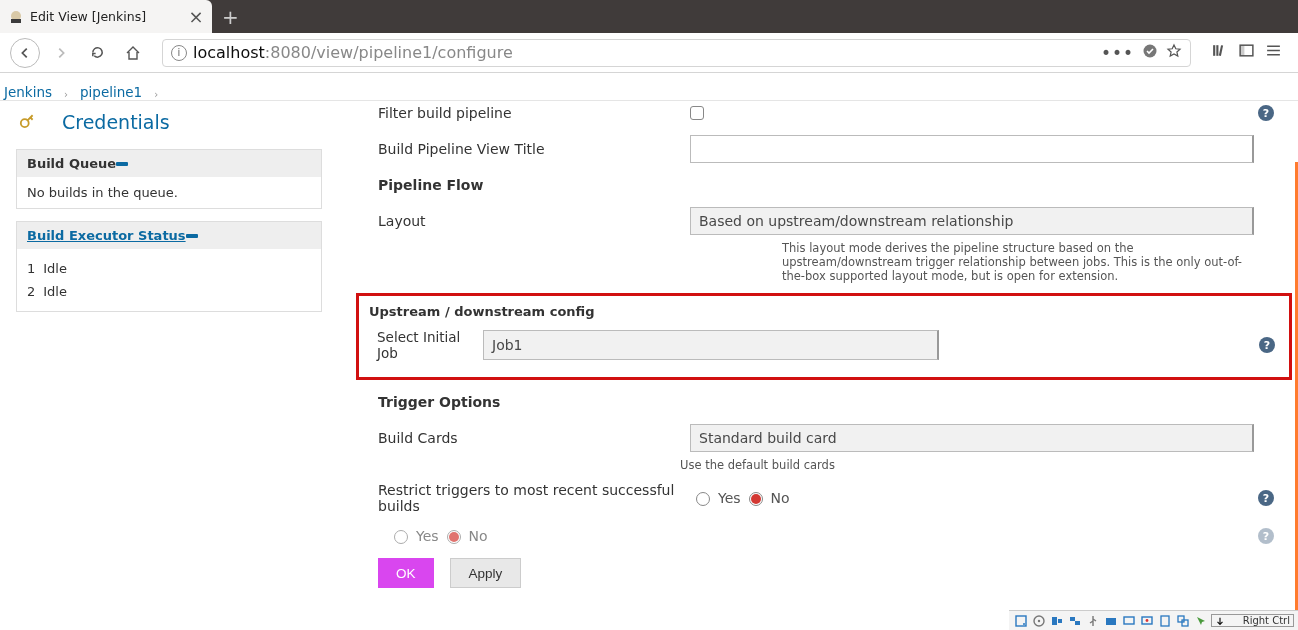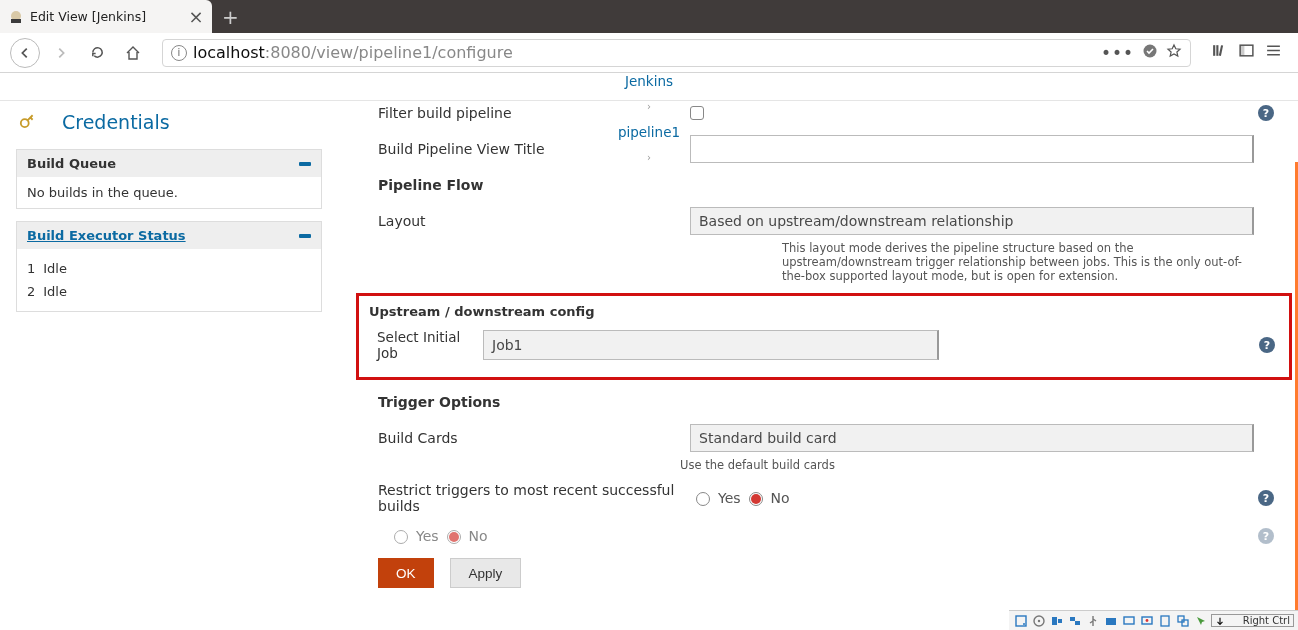--- a/index.html
+++ b/index.html
@@ -19,30 +19,30 @@
   .url-info-icon { width: 16px; height: 16px; border: 1px solid #888; border-radius: 50%; display: inline-flex; align-items: center; justify-content: center; font-size: 10px; color: #666; }
   .url-text { font-size: 16px; color: #555; }
   .url-text .host { color: #0c0c0c; }
   .url-text .dim { color: #888; }
   .url-right { display: flex; align-items: center; gap: 8px; color: #555; font-size: 17px; }
   .url-right span { cursor: pointer; }
   .right-icons { display: flex; align-items: center; gap: 10px; color: #555; font-size: 17px; padding: 0 6px; }
   
   .content-wrapper { position: relative; height: 555px; width: 1298px; overflow: hidden; }
   .right-scrollhint { position: absolute; right:0; top: 89px; bottom: 0; width: 3px; background: #ff7b2e; }
-  .breadcrumb { height: 28px; background: #fff; border-bottom: 1px solid #e5e5e5; display: flex; align-items: center; padding: 0 24px; gap: 12px; font-size: 13.5px; flex-direction: column; }
+  .breadcrumb { height: 28px; background: #fff; border-bottom: 1px solid #e5e5e5; display: flex; align-items: flex-end; padding: 0 4px; gap: 12px; font-size: 13.5px; }
   .breadcrumb a { color: #0b6aa2; text-decoration: none; }
   .breadcrumb .sep { color: #999; font-size: 10px; }
   .page-body { display: flex; height: 527px; }
   .sidebar { width: 338px; padding: 6px 16px; }
   .side-link { display: flex; align-items: center; gap: 24px; padding: 4px 0; font-size: 19px; }
   .side-link a { color: #0b6aa2; text-decoration: none; }
   .side-icon { width: 22px; display: inline-flex; align-items: center; justify-content: center; font-size: 15px; }
   .panel { border: 1px solid #ddd; margin-top: 12px; }
-  .panel-header { background: #eee; padding: 6px 10px; font-size: 13px; font-weight: bold; display: flex; justify-content: space-between; align-items: center; }
+  .panel-header { background: #eee; padding: 6px 10px; font-size: 13px; font-weight: bold; display: flex; align-items: center; }
   .panel-toggle { width: 12px; height: 4px; background: #0b6aa2; border-radius: 1px; }
   .panel-body { padding: 8px 10px; font-size: 13px; }
   .panel-body .exec-row { display: flex; gap: 8px; padding: 4px 0; }
   .panel-link { color: #0b6aa2; text-decoration: underline; font-weight: bold; }
   
   .form-area { flex: 1; padding: 4px 20px 0 40px; position: relative; }
   .form-row { display: flex; align-items: center; margin-bottom: 14px; }
   .form-label-col { width: 296px; font-size: 14px; color: #333; }
   .form-ctrl-col { flex: 1; display: flex; align-items: center; margin-left: 16px; }
   .help-col { width: 24px; display: flex; justify-content: center; }
@@ -59,21 +59,21 @@
   .sub-section-head { font-size: 13px; font-weight: bold; margin-bottom: 10px; padding-left: 24px; }
   .sub-row { display: flex; align-items: center; padding-left: 24px; }
   .sub-label { width: 106px; font-size: 13.5px; }
   .sub-ctrl { flex: 1; }
   .sub-ctrl .select-fake { background: #f1f1f1; width: 456px; height: 30px; max-width: 100%; }
   .radio-group { display: flex; align-items: flex-end; gap: 8px; font-size: 14px; color: #555; }
   .radio { width: 14px; height: 14px; border: 1px solid #888; border-radius: 50%; display: inline-flex; align-items: center; justify-content: center; }
   .radio .dot { width: 10px; height: 10px; border-radius: 50%; background: #d33833; }
   .buttons { display: flex; gap: 16px; margin-top: 12px; }
   .btn { height: 30px; padding: 0 18px; border: none; font-size: 13.5px; cursor: pointer; }
-  .btn-primary { background: #c2410c; color: #fff; }
+  .btn-primary { background: #d946ef; color: #fff; }
   .btn-secondary { background: #e8e8e8; color: #333; border: 1px solid #ccc; }
   
   .status-bar { position: absolute; bottom: 0; right: 0; height: 20px; background: #f4f4f4; border-top: 1px solid #ccc; display: flex; align-items: center; justify-content: flex-end; padding: 0 4px; gap: 2px; font-size: 11px; }
   .status-bar .ic { width: 16px; height: 16px; display: inline-flex; align-items: center; justify-content: center; font-size: 12px; }
   .status-label { border: 1px solid #999; padding: 0 3px; font-size: 10px; display: flex; align-items: center; gap: 18px; }
 </style>
 </head>
 <body>
 
 <div class="browser-chrome">

